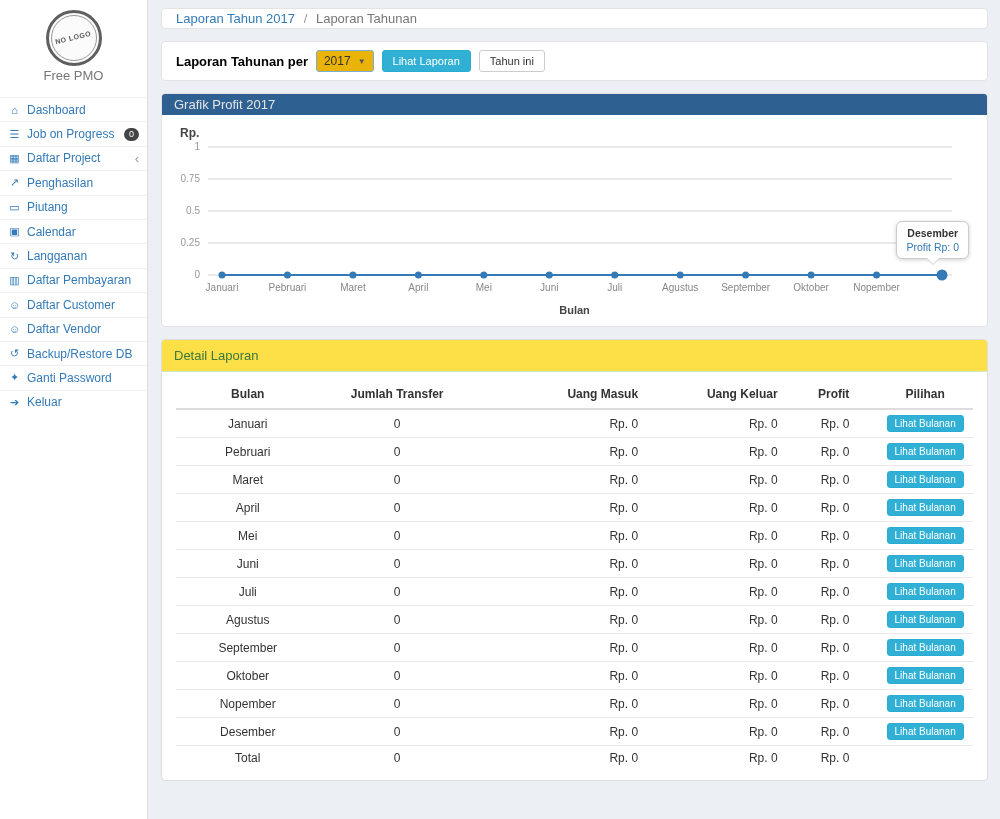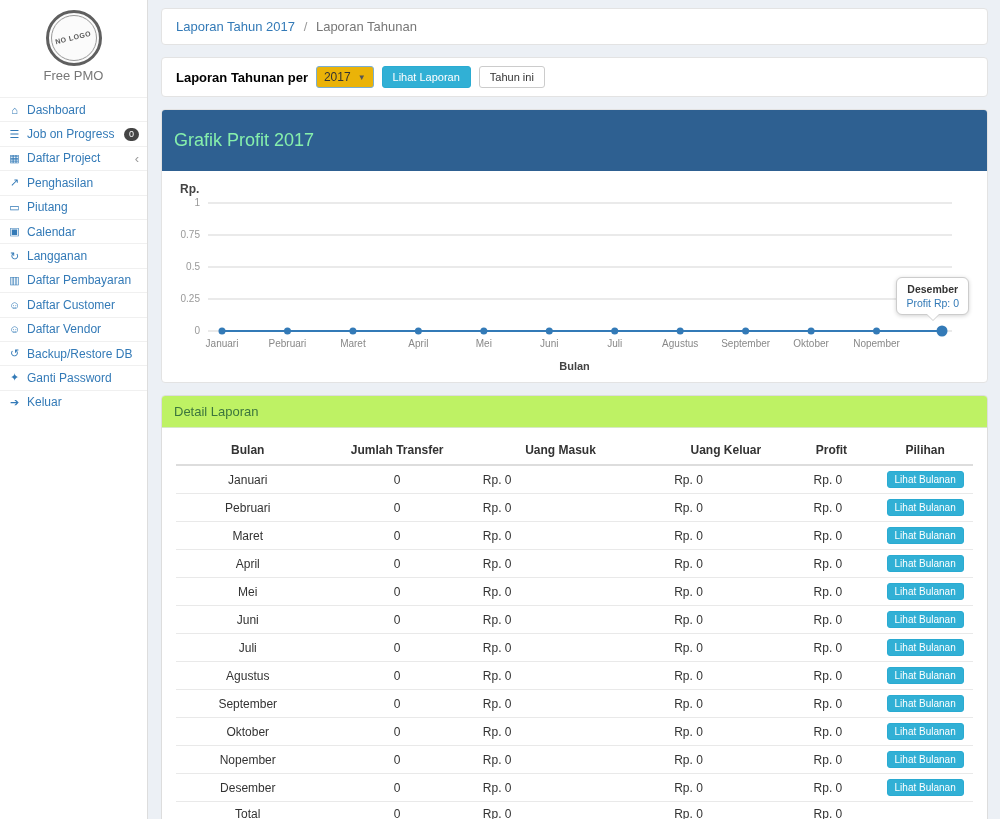--- a/index.html
+++ b/index.html
@@ -14,53 +14,53 @@
   .brand{margin-top:2px;color:#777;font-size:13px}
   .menu{margin-top:8px}
   .menu-item{display:flex;align-items:center;gap:6px;height:24.4px;padding:0 8px;border-top:1px solid #f0f0f0;color:#337ab7;font-size:12px;cursor:pointer;white-space:nowrap}
   .menu-item .mi{width:13px;text-align:center;font-size:11px;flex:none}
   .badge{margin-left:auto;background:#444;color:#fff;font-size:9px;line-height:1;padding:2px 5px;border-radius:8px}
   .chev{margin-left:auto;color:#999;font-size:13px}
 
   
   .main{margin-left:149px;padding:8px 12px 0}
   .panel{background:#fff;border:1px solid #e3e3e3;border-radius:4px;margin-bottom:12px}
-  .breadcrumb{padding:10px 14px;font-size:13px;color:#777}
+  .breadcrumb{padding:2px 14px;font-size:13px;color:#777}
   .bc-link{color:#337ab7;cursor:pointer}
   .bc-sep{color:#999;margin:0 5px}
 
   .filter-bar{padding:8px 14px;display:flex;align-items:center;gap:8px}
   .filter-label{color:#000000;font-weight:bold;font-size:13px}
   .select{display:inline-flex;align-items:center;gap:7px;border:1px solid #79aed2;border-radius:3px;padding:3px 7px;font-size:12px;color:#333;background:#eab308;cursor:pointer}
   .caret-down{font-size:8px;color:#555}
   .btn{display:inline-block;border-radius:3px;font-size:11px;padding:4px 10px;cursor:pointer;border:1px solid transparent;}
   .btn-cyan{background:#31b0d5;border-color:#2aabd2;color:#fff}
   .btn-default{background:#fff;border-color:#ccc;color:#333}
 
   
-  .panel-chart .panel-heading{background:#2e6091;color:#86efac;font-size:18px;padding:20px 12px;border-radius:3px 3px 0 0}
+  .panel-chart .panel-heading{background:#2e6091;color:#e5e5e5;font-size:13px;padding:3px 12px;border-radius:3px 3px 0 0}
   .chart-body{padding:8px 10px 10px;position:relative}
   .chart-body svg{display:block}
   .xlabel{text-align:center;font-size:11px;font-weight:bold;color:#444;margin-top:3px}
   .tooltip-box{position:absolute;top:106px;right:18px;background:#fff;border:1px solid #ccc;border-radius:6px;padding:5px 9px;text-align:center;box-shadow:0 1px 4px rgba(0,0,0,.18);font-size:10.5px;z-index:2}
   .tooltip-box::before{content:'';position:absolute;bottom:-7px;left:50%;margin-left:-7px;border:7px solid transparent;border-top-color:#ccc;border-bottom:none}
   .tooltip-box::after{content:'';position:absolute;bottom:-6px;left:50%;margin-left:-6px;border:6px solid transparent;border-top-color:#fff;border-bottom:none}
   .tooltip-title{font-weight:bold;color:#333;margin-bottom:2px}
   .tooltip-value{color:#337ab7}
 
   
   .panel-success{border-color:#ddd}
-  .panel-success .panel-heading{background:#bef264;color:#3c763d;font-size:13px;padding:8px 12px;border-radius:3px 3px 0 0;border-bottom:1px solid #d6e9c6}
+  .panel-success .panel-heading{background:#fde047;color:#3c763d;font-size:13px;padding:8px 12px;border-radius:3px 3px 0 0;border-bottom:1px solid #d6e9c6}
   .detail-body{padding:8px 14px 10px}
   table{width:100%;border-collapse:collapse;font-size:12px;color:#333}
   th{font-weight:bold;padding:7px 8px;border-bottom:2px solid #ddd}
   td{padding:5px 8px;border-bottom:1px solid #e9e9e9}
   tr.total-row td{font-weight:normal;border-bottom:none}
   .c{text-align:center}
-  .r{padding-right:28px}
+  .r{text-align:right;padding-right:28px}
   col.w-bulan{width:18%} col.w-jt{width:19.5%} col.w-um{width:24%} col.w-uk{width:17.5%} col.w-pf{width:9%} col.w-pl{width:12%}
   .btn-xs{font-size:10px;padding:2px 7px;border-radius:3px}
 
   .footer{text-align:center;font-size:12px;color:#666;padding:8px 0 12px}
 </style>
 </head>
 <body>
 
 <div class="sidebar">
   <div class="logo-wrap">

